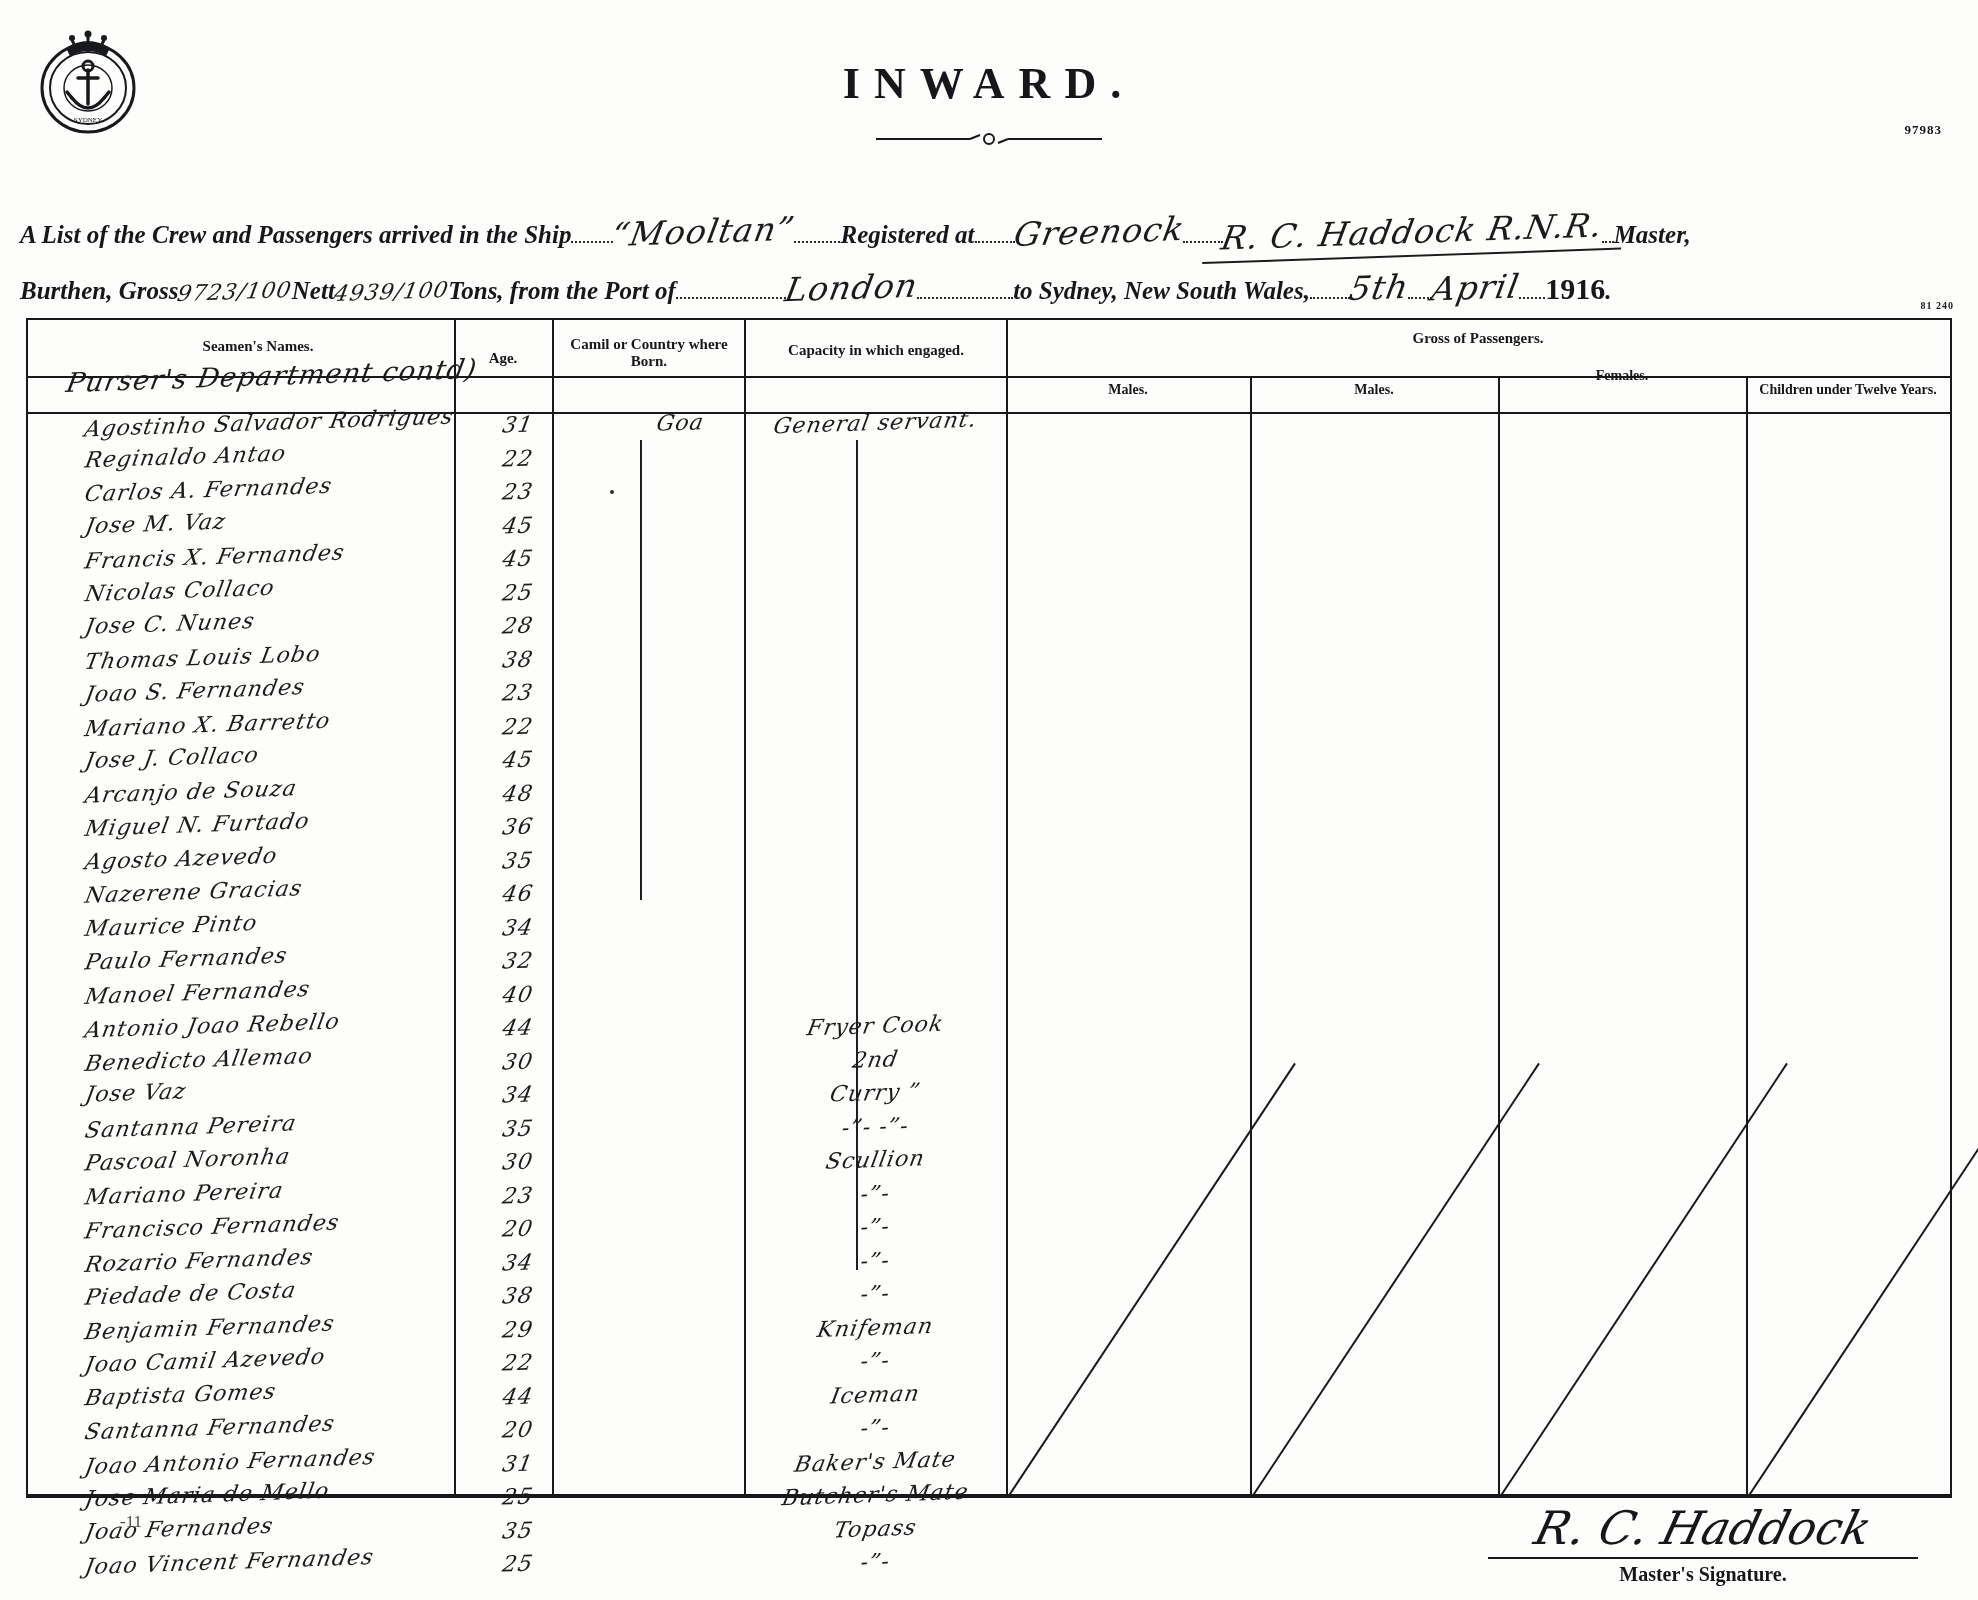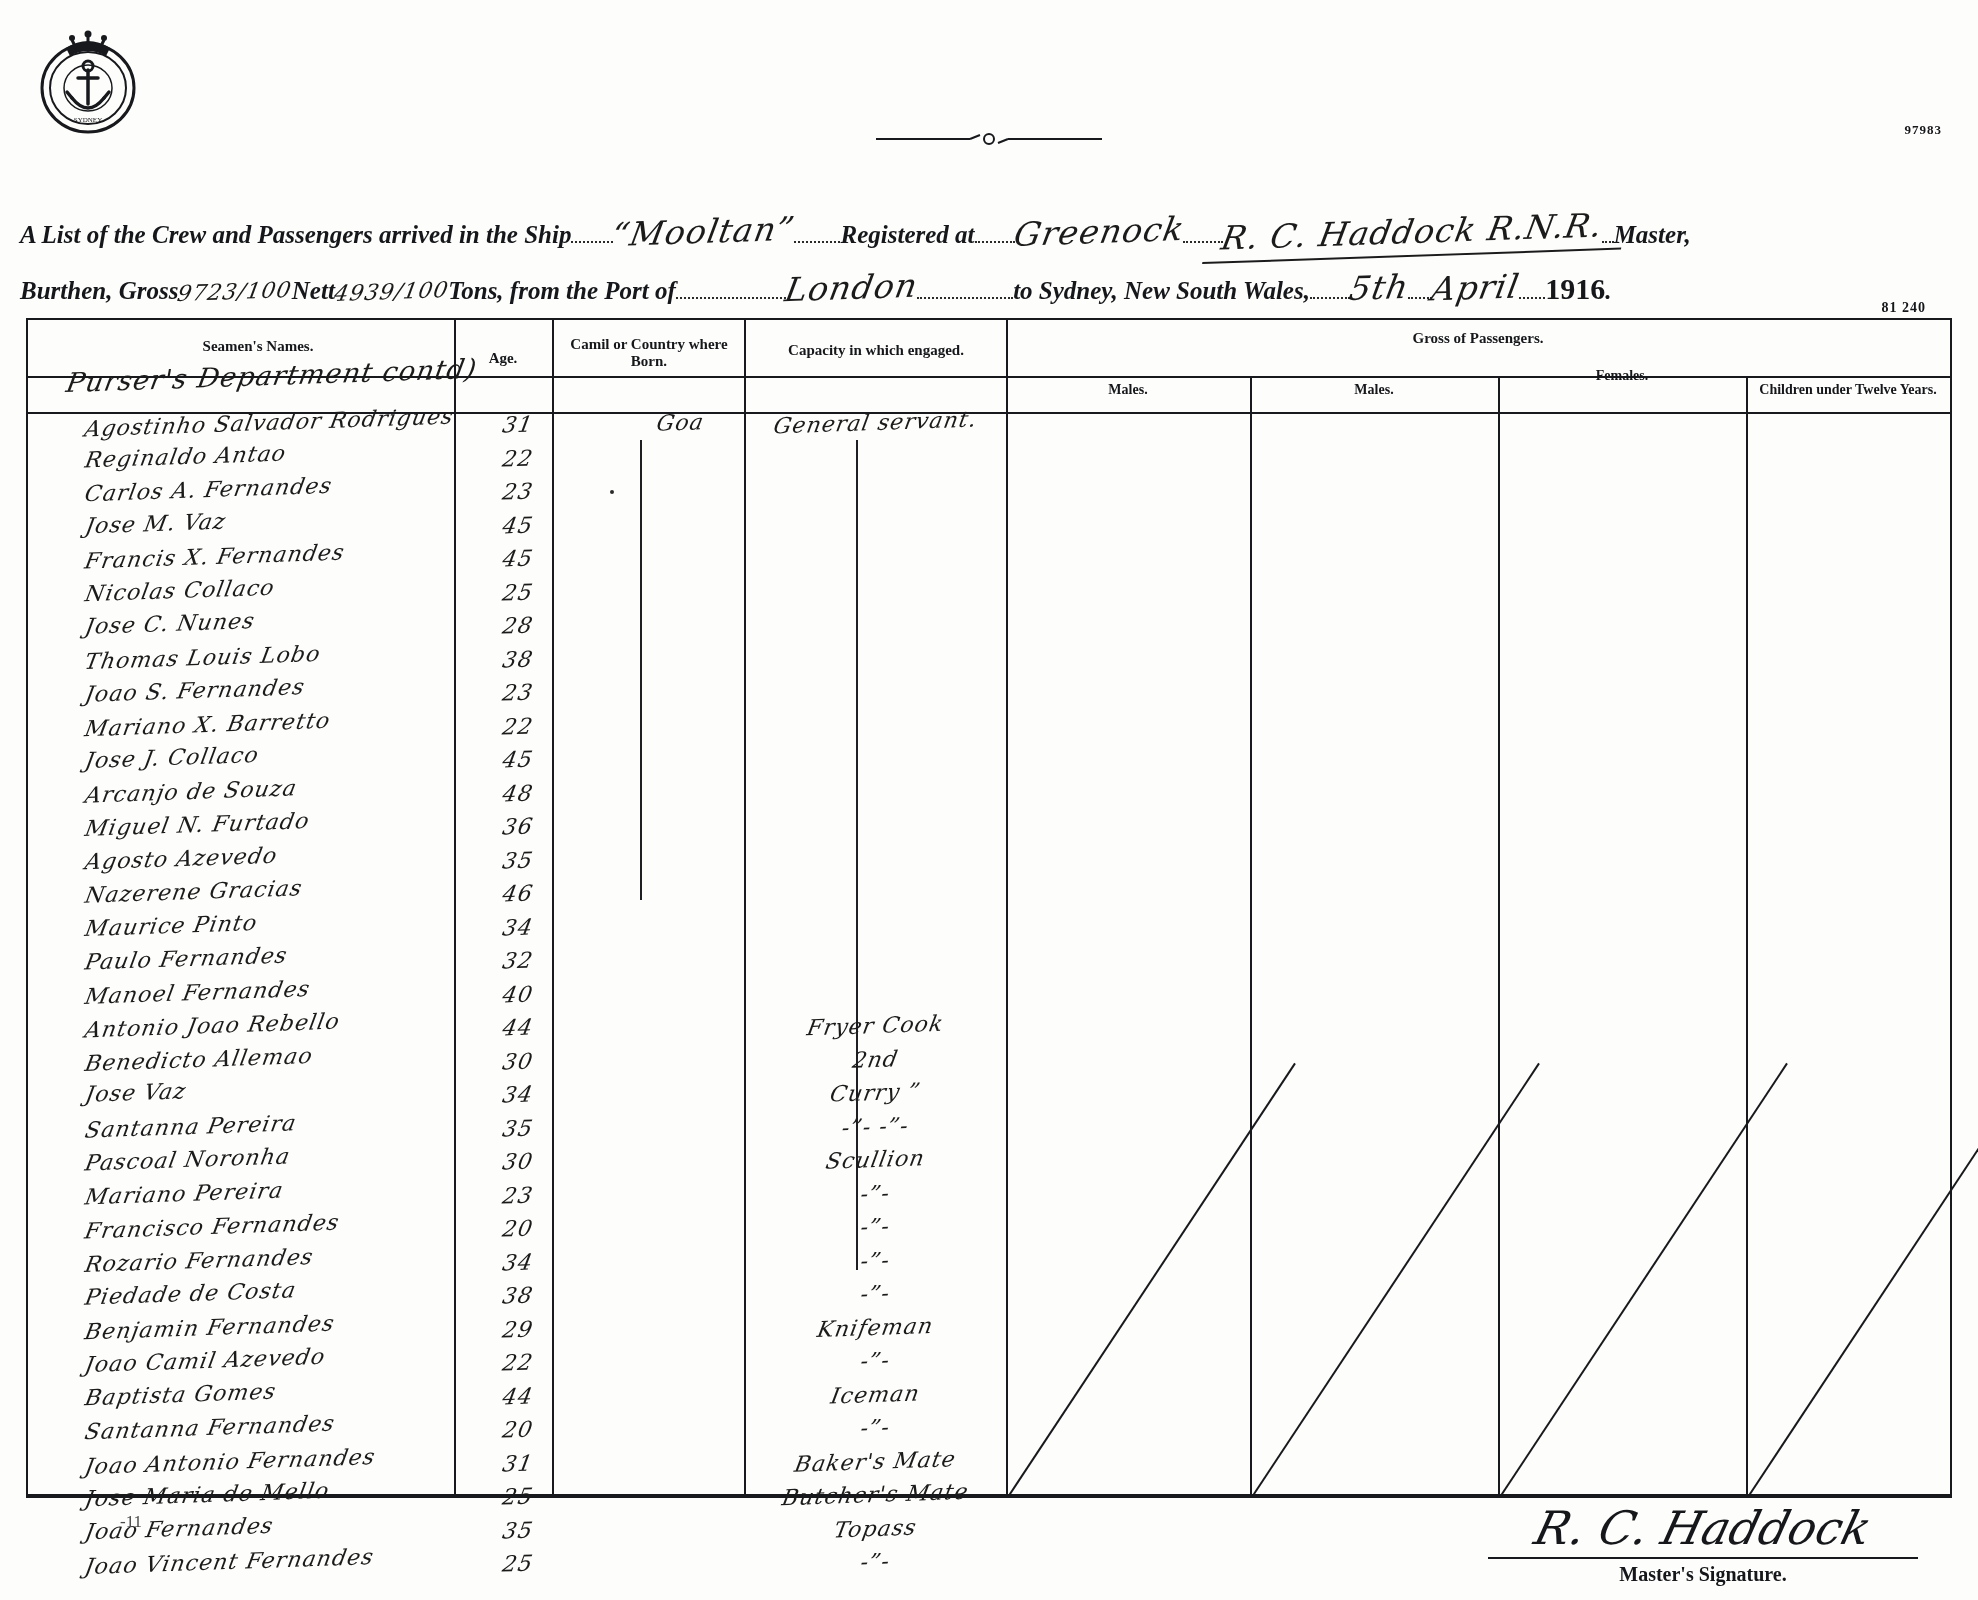--- a/index.html
+++ b/index.html
@@ -26,22 +26,22 @@
   }
   .title-rule{
     position:absolute;left:50%;transform:translateX(-50%);
     top:132px;width:230px;height:14px;
   }
   .corner-num{
     position:absolute;right:36px;top:122px;
     font-size:13px;font-weight:700;letter-spacing:1px;
   }
   .corner-num2{
-    position:absolute;right:52px;top:300px;
-    font-size:14px;font-weight:700;letter-spacing:1px;
+    position:absolute;right:24px;top:300px;
+    font-size:10px;font-weight:700;letter-spacing:1px;
   }
 
   
   .decl{
     position:absolute;left:20px;right:20px;
     font-size:25px;font-weight:700;font-style:italic;
     font-family:"Liberation Serif", serif;
     white-space:nowrap;
   }
   .decl.l1{top:212px;}
@@ -163,20 +163,21 @@
         <path d="M60 48 v34"></path>
         <path d="M50 56 h20"></path>
         <path d="M44 76 q16 20 32 0"></path>
         <path d="M44 76 l-5 -6 M76 76 l5 -6"></path>
       </g>
       <circle cx="60" cy="44" r="5" fill="none" stroke="#17191c" stroke-width="3"></circle>
       <text x="60" y="100" font-size="7" text-anchor="middle" fill="#17191c" font-family="Liberation Serif, serif">SYDNEY</text>
     </svg>
   </div>
 
+  <div class="doc-title">INWARD.</div>
   <div class="title-rule">
     <svg width="230" height="14" viewBox="0 0 230 14">
       <path d="M2 7 H96 M134 7 H228" stroke="#17191c" stroke-width="2" fill="none"></path>
       <circle cx="115" cy="7" r="5" fill="none" stroke="#17191c" stroke-width="2"></circle>
       <path d="M96 7 l10 -4 M134 7 l-10 4" stroke="#17191c" stroke-width="2" fill="none"></path>
     </svg>
   </div>
   <div class="corner-num">97983</div>
   <div class="corner-num2">81 240</div>
 

